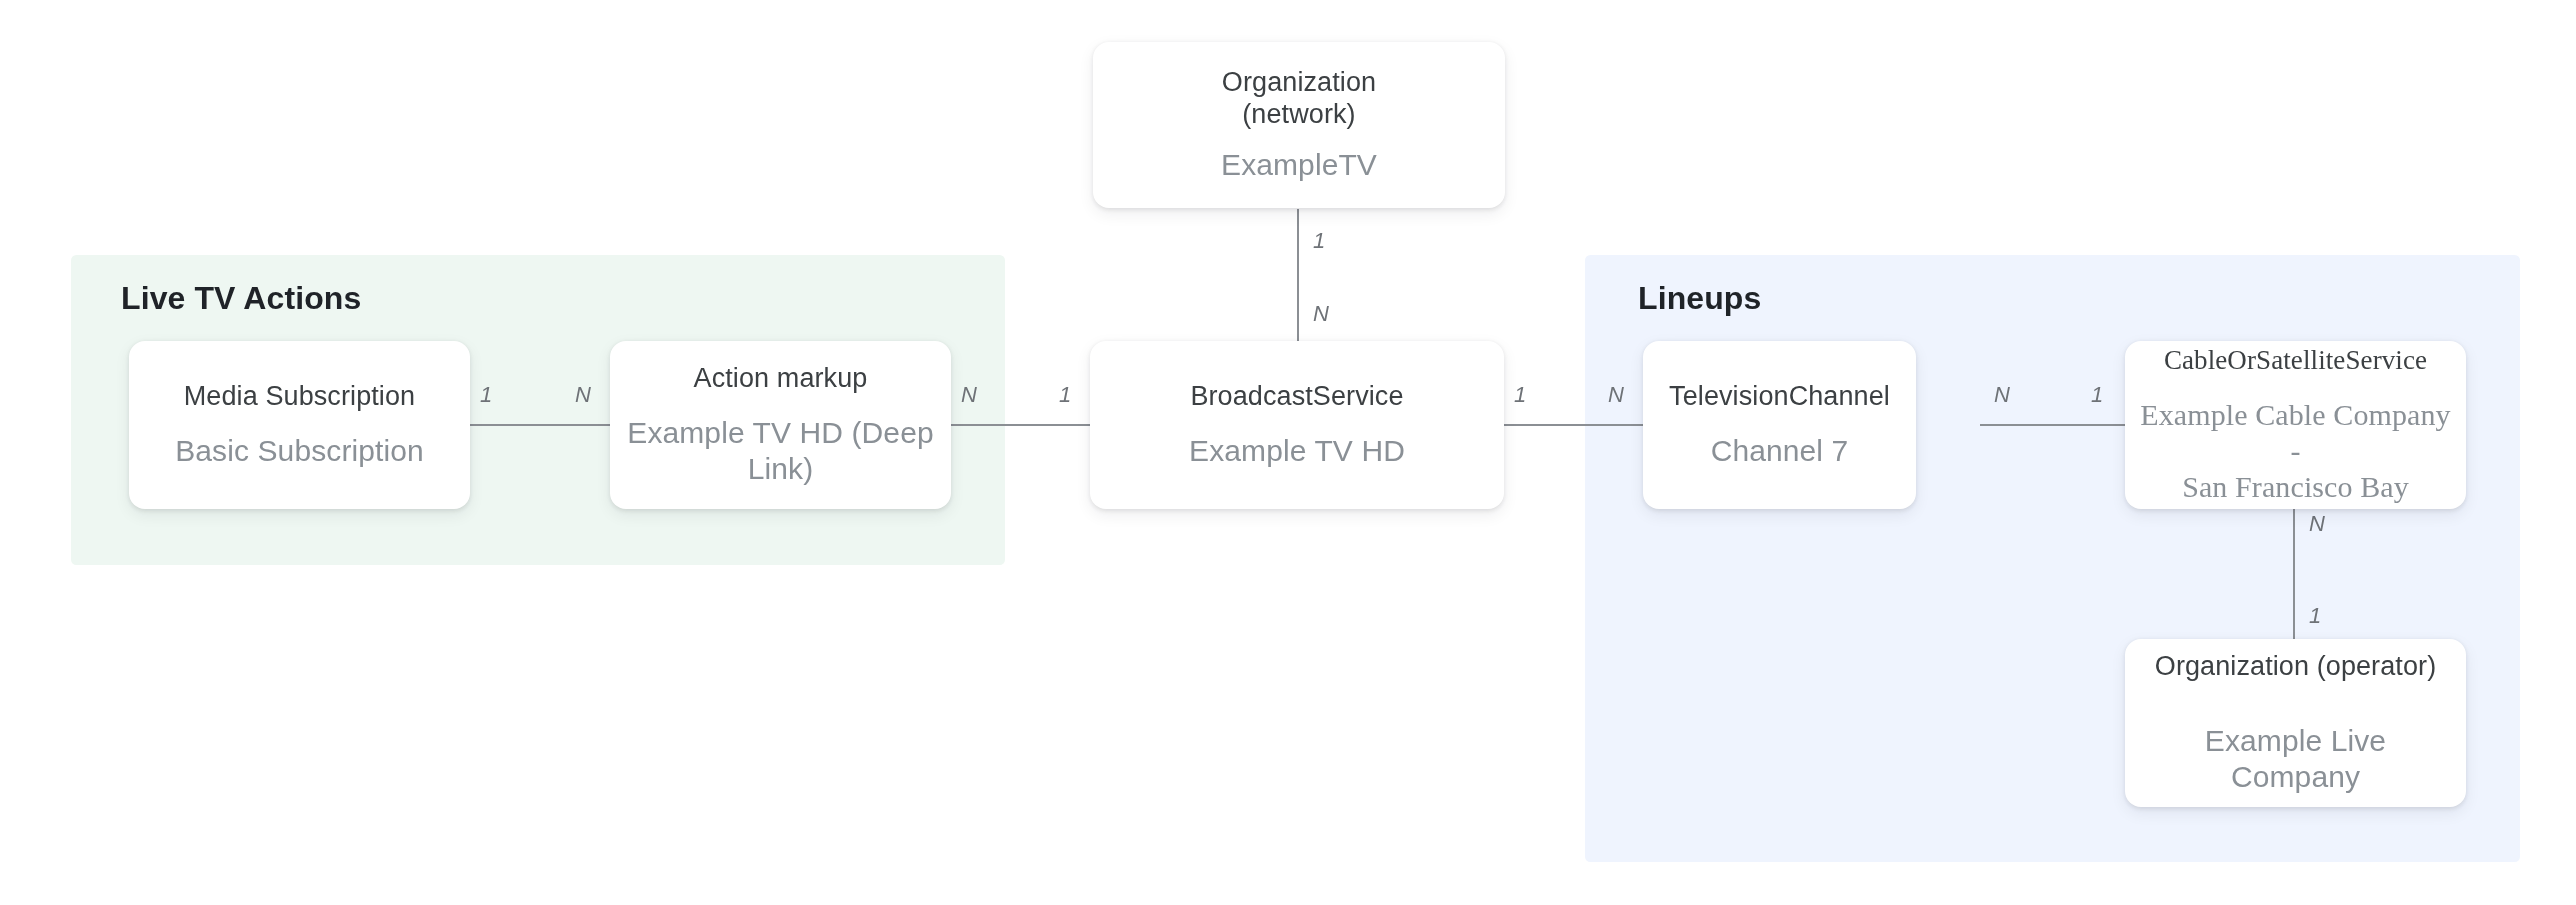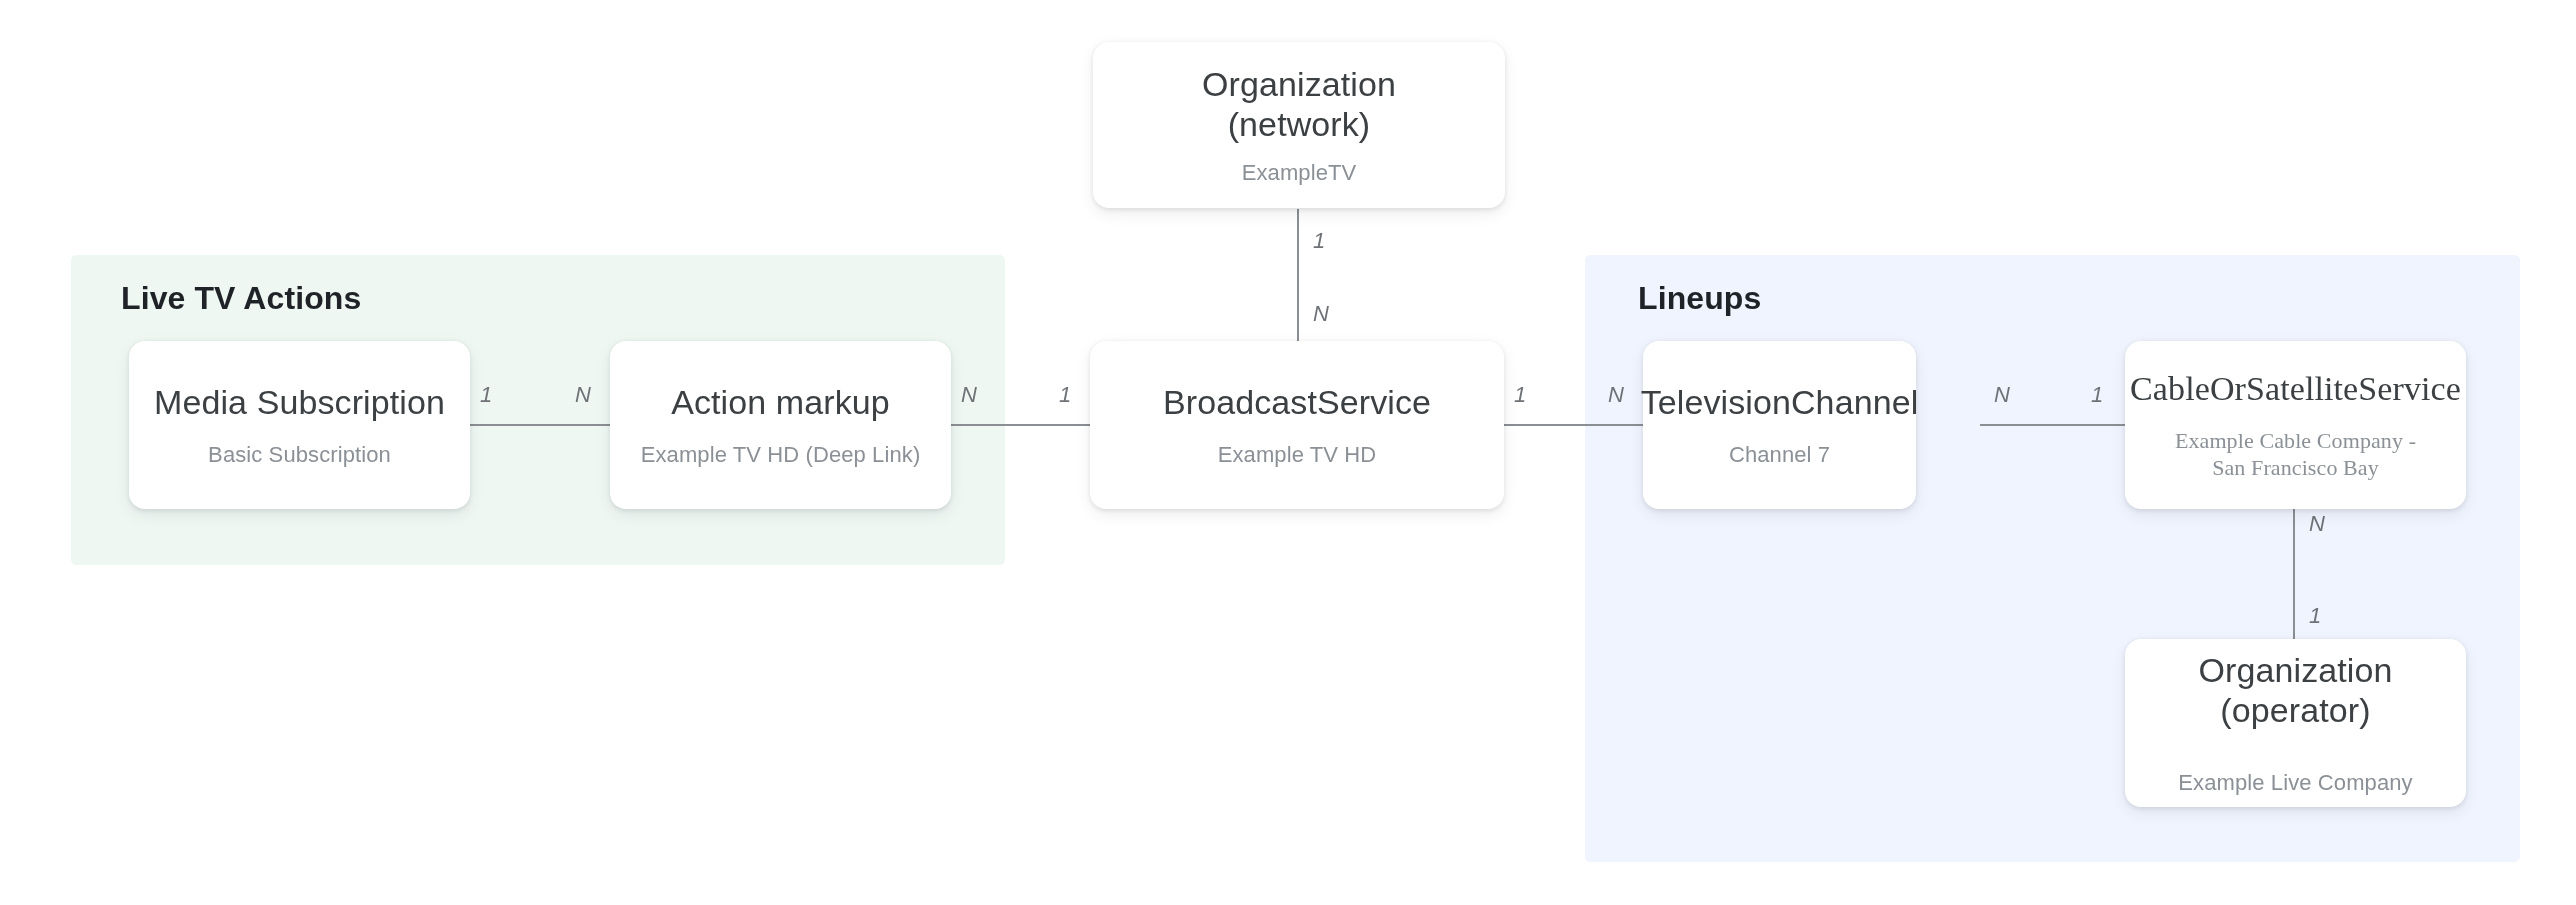--- a/index.html
+++ b/index.html
@@ -79,31 +79,31 @@
                 0 5.3px 16px rgba(26,32,44,0.07);
     display: flex;
     flex-direction: column;
     align-items: center;
     justify-content: center;
     box-sizing: border-box;
     padding: 8.8px 14px;
     text-align: center;
   }
   .node-title {
-    font-size: 34px;
+    font-size: 27px;
     color: #3c4043;
     line-height: 1.18;
     font-weight: 400;
     letter-spacing: 0.1px;
     white-space: pre-line;
     text-align: center;
   }
   .node-sub {
     margin-top: 19.5px;
-    font-size: 22px;
+    font-size: 30px;
     color: #8a9096;
     line-height: 1.2;
     font-weight: 400;
     letter-spacing: 0.1px;
     white-space: pre-line;
   }
 
   
   #node-org-network      { left: 1093px; top: 42px;  width: 412px; height: 166px; }
   #node-org-network .node-sub { margin-top: 16px; }

